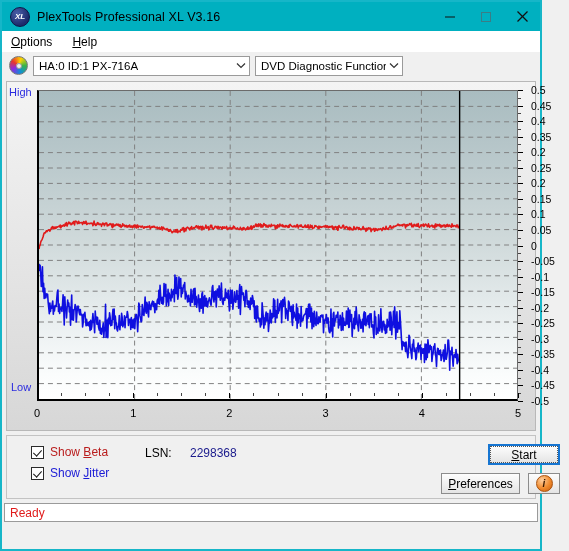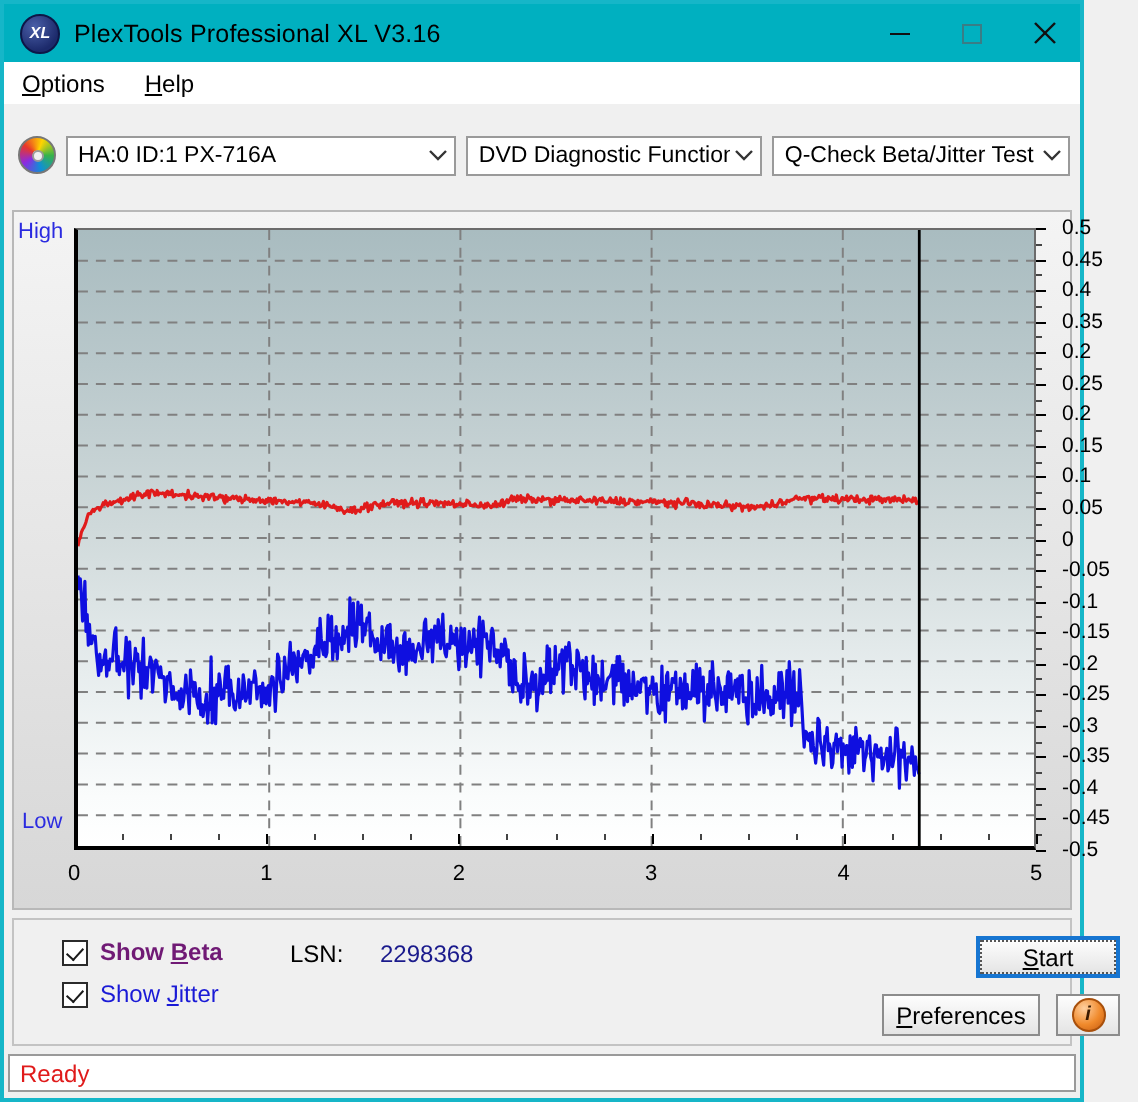--- a/index.html
+++ b/index.html
@@ -43,21 +43,21 @@
     height:21px;min-height:21px;background:#fff;
     display:flex;align-items:center;padding-left:7px;
   }
   .menu-item{
     font-size:12px;color:#000;margin-right:16px;padding:1px 2px;
   }
   .menu-item u{text-decoration:underline;}
   
   .toolbar{
     height:27px;min-height:27px;background:#f0f0f0;
-    display:flex;align-items:center;padding:12px 5px;gap:5px;
+    display:flex;align-items:center;padding:0 5px;gap:5px;
   }
   .disc-icon{
     width:17px;height:17px;border-radius:50%;margin-left:2px;
     background:
       radial-gradient(circle at 50% 50%, #d8d8d8 0 18%, transparent 19%),
       conic-gradient(from 20deg,#ffd400,#37b34a,#0f8fd6,#8a2be2,#e8372a,#ffd400);
     border:1px solid #777;position:relative;flex:0 0 auto;
   }
   .disc-icon:after{
     content:"";position:absolute;left:50%;top:50%;width:4px;height:4px;
@@ -126,21 +126,21 @@
   #cb-beta{left:24px;top:9px;}
   #cb-jitter{left:24px;top:30px;}
   .cbox{
     width:13px;height:13px;background:#fff;border:1px solid #2b2b2b;
     margin-right:6px;position:relative;box-sizing:border-box;flex:0 0 auto;
   }
   .cbox:after{
     content:"";position:absolute;left:3px;top:1px;width:4px;height:7px;
     border:solid #1a1a1a;border-width:0 1.6px 1.6px 0;transform:rotate(42deg);
   }
-  .cb-beta-lbl{color:#701a75;font-weight:bold;}
+  .cb-beta-lbl{color:#b91c1c;}
   .cb-jitter-lbl{color:#1a1ad6;}
   .cb-row u{text-decoration:underline;}
   .lsn-label{position:absolute;left:138px;top:10px;font-size:12px;color:#000;}
   .lsn-value{position:absolute;left:183px;top:10px;font-size:12px;color:#1a1a8c;}
   .btn{
     position:absolute;background:linear-gradient(180deg,#fdfdfd,#e4e4e4);
     border:1px solid #8c8c8c;font-size:12px;color:#000;
     display:flex;align-items:center;justify-content:center;box-sizing:border-box;
   }
   .btn u{text-decoration:underline;}
@@ -209,28 +209,20 @@
     <div class="combo" id="combo-drive">
       <span class="cval">HA:0 ID:1  PX-716A</span>
       <span class="carrow">
         <svg width="10" height="7" viewBox="0 0 10 7">
             <path d="M1 1.5 L5 5.5 L9 1.5" fill="none" stroke="#333" stroke-width="1.2"></path>
           </svg>
       </span>
     </div>
     <div class="combo" id="combo-function">
       <span class="cval">DVD Diagnostic Functions</span>
-      <span class="carrow">
-        <svg width="10" height="7" viewBox="0 0 10 7">
-            <path d="M1 1.5 L5 5.5 L9 1.5" fill="none" stroke="#333" stroke-width="1.2"></path>
-          </svg>
-      </span>
-    </div>
-    <div class="combo" id="combo-test">
-      <span class="cval">Q-Check Beta/Jitter Test</span>
       <span class="carrow">
         <svg width="10" height="7" viewBox="0 0 10 7">
             <path d="M1 1.5 L5 5.5 L9 1.5" fill="none" stroke="#333" stroke-width="1.2"></path>
           </svg>
       </span>
     </div>
   </div>
 
   <div class="graph-panel">
     <div class="lbl-high">High</div>

